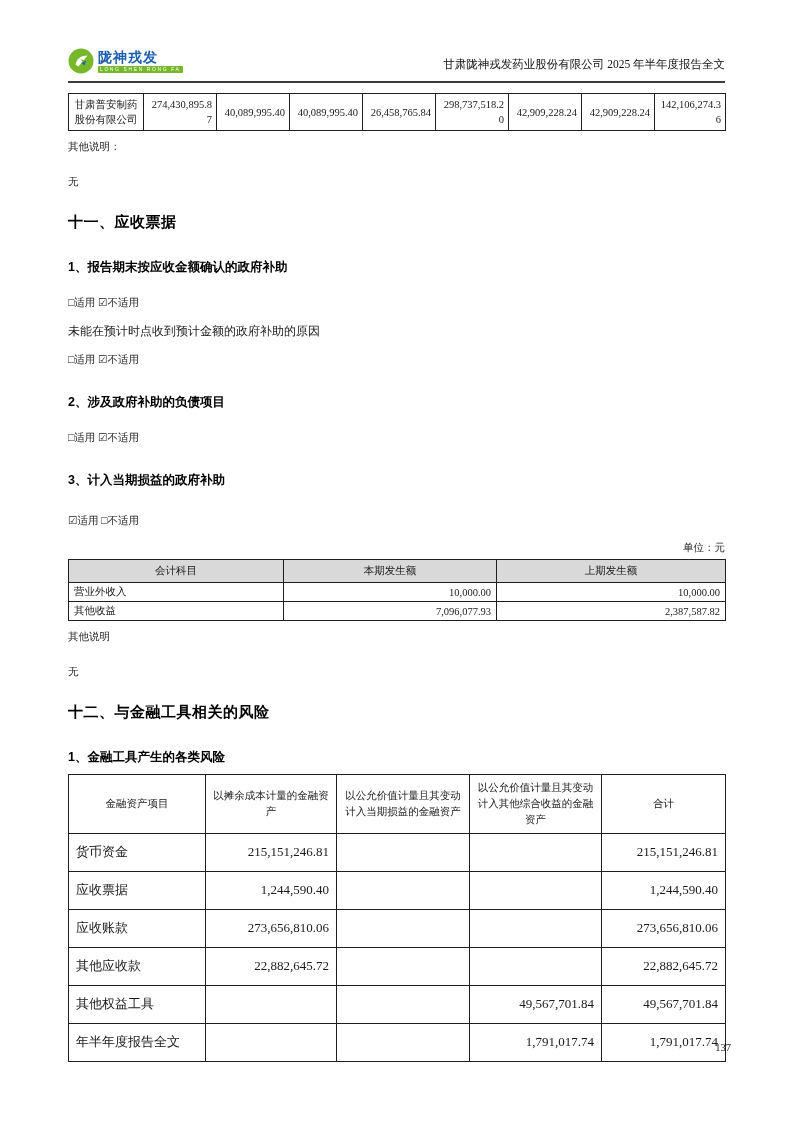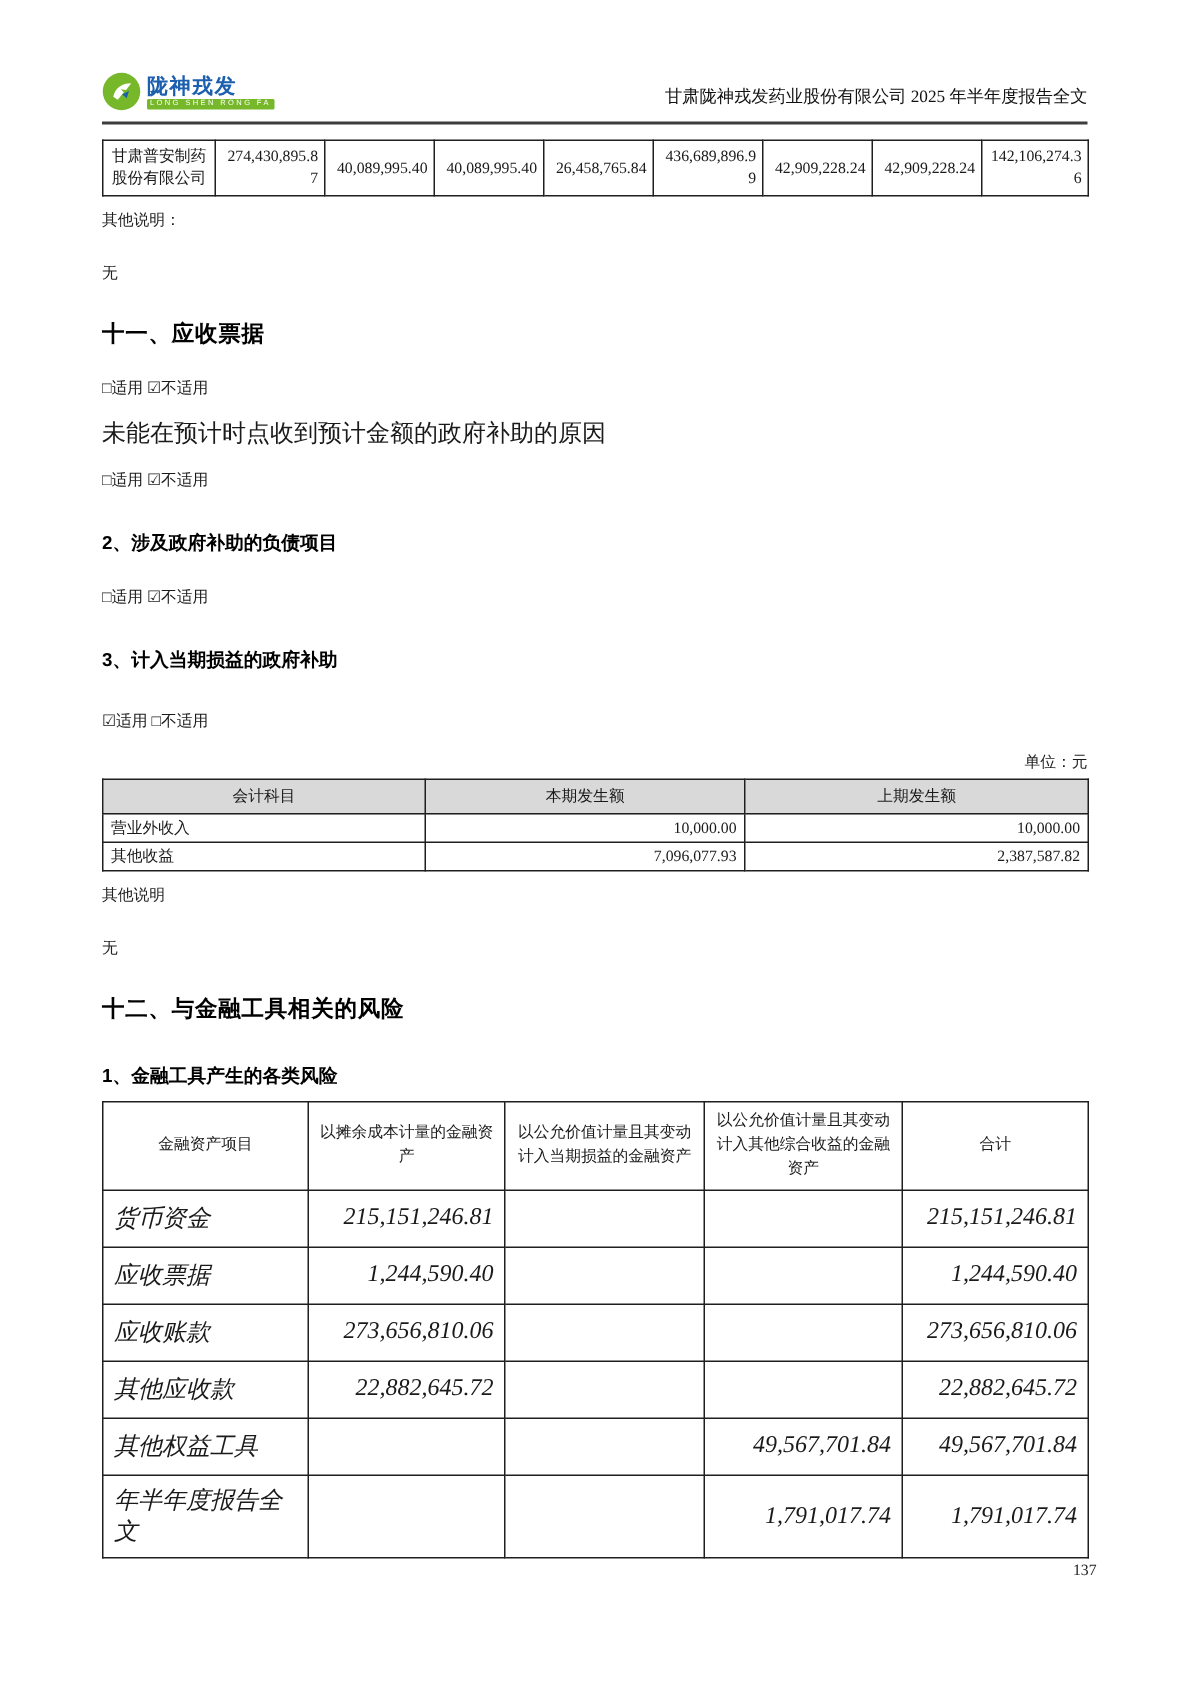--- a/index.html
+++ b/index.html
@@ -56,41 +56,41 @@
     font-weight: bold; font-size: 15px; color: #000;
     margin-top: 24px; letter-spacing: 0.5px;
   }
   .h2 {
     font-family: "Liberation Sans", sans-serif;
     font-weight: bold; font-size: 12.5px; color: #000;
     margin-top: 27px;
   }
   .check-line { font-size: 10.5px; margin-top: 20px; }
   .check-line.tight { margin-top: 13px; }
-  .reason-line { font-size: 16px; margin-top: 13px; }
+  .reason-line { font-size: 12px; margin-top: 13px; }
   .unit-line { font-size: 10.5px; text-align: right; margin-top: 13px; }
 
   
   .t-subsidy { margin-top: 4px; }
   .t-subsidy th {
     background: #d9d9d9; font-size: 10.5px; text-align: center;
     padding: 4px 4px; height: 22px;
   }
   .t-subsidy td { font-size: 10.5px; padding: 2px 5px; height: 19px; }
   .t-subsidy td.c-label { text-align: left; }
   .t-subsidy td.c-num { text-align: right; }
 
   
   .table-caption { font-size: 10.5px; margin-top: 31px; margin-left: 32px; }
   .t-assets { margin-top: 8px; }
   .t-assets th {
     font-size: 10.5px; text-align: center; vertical-align: middle;
     padding: 5px 6px; line-height: 1.5; height: 50px; background: #ffffff;
   }
-  .t-assets td { font-size: 16px; vertical-align: middle; padding: 6px 7px; height: 38px; font-style: italic; }
+  .t-assets td { font-size: 13px; vertical-align: middle; padding: 6px 7px; height: 38px; }
   .t-assets td.c-label { text-align: left; }
   .t-assets td.c-num { text-align: right; }
 
   
   .page-number {
     position: absolute; right: 62px; top: 1042px;
     font-size: 10.5px; color: #222;
   }
 </style>
 </head>
@@ -126,33 +126,34 @@
           <col style="width:73px">
           <col style="width:71px">
       </colgroup>
       <tbody>
           <tr>
         <td class="c-name">甘肃普安制药股份有限公司</td>
         <td class="c-num">274,430,895.87</td>
         <td class="c-num">40,089,995.40</td>
         <td class="c-num">40,089,995.40</td>
         <td class="c-num">26,458,765.84</td>
-        <td class="c-num">436,689,896.99</td>
+        <td class="c-num">298,737,518.20</td>
         <td class="c-num">42,909,228.24</td>
         <td class="c-num">42,909,228.24</td>
         <td class="c-num">142,106,274.36</td>
       </tr>
     </tbody>
       </table>
 
     <div class="note-line mt-note">其他说明：</div>
     <div class="note-line mt-none">无</div>
 
     <div class="h1">十一、应收票据</div>
 
+    <div class="h2">1、报告期末按应收金额确认的政府补助</div>
     <div class="check-line">□适用 ☑不适用</div>
     <div class="reason-line">未能在预计时点收到预计金额的政府补助的原因</div>
     <div class="check-line tight">□适用 ☑不适用</div>
 
     <div class="h2">2、涉及政府补助的负债项目</div>
     <div class="check-line">□适用 ☑不适用</div>
 
     <div class="h2">3、计入当期损益的政府补助</div>
     <div class="check-line" style="margin-top:25px">☑适用 □不适用</div>
     <div class="unit-line">单位：元</div>

